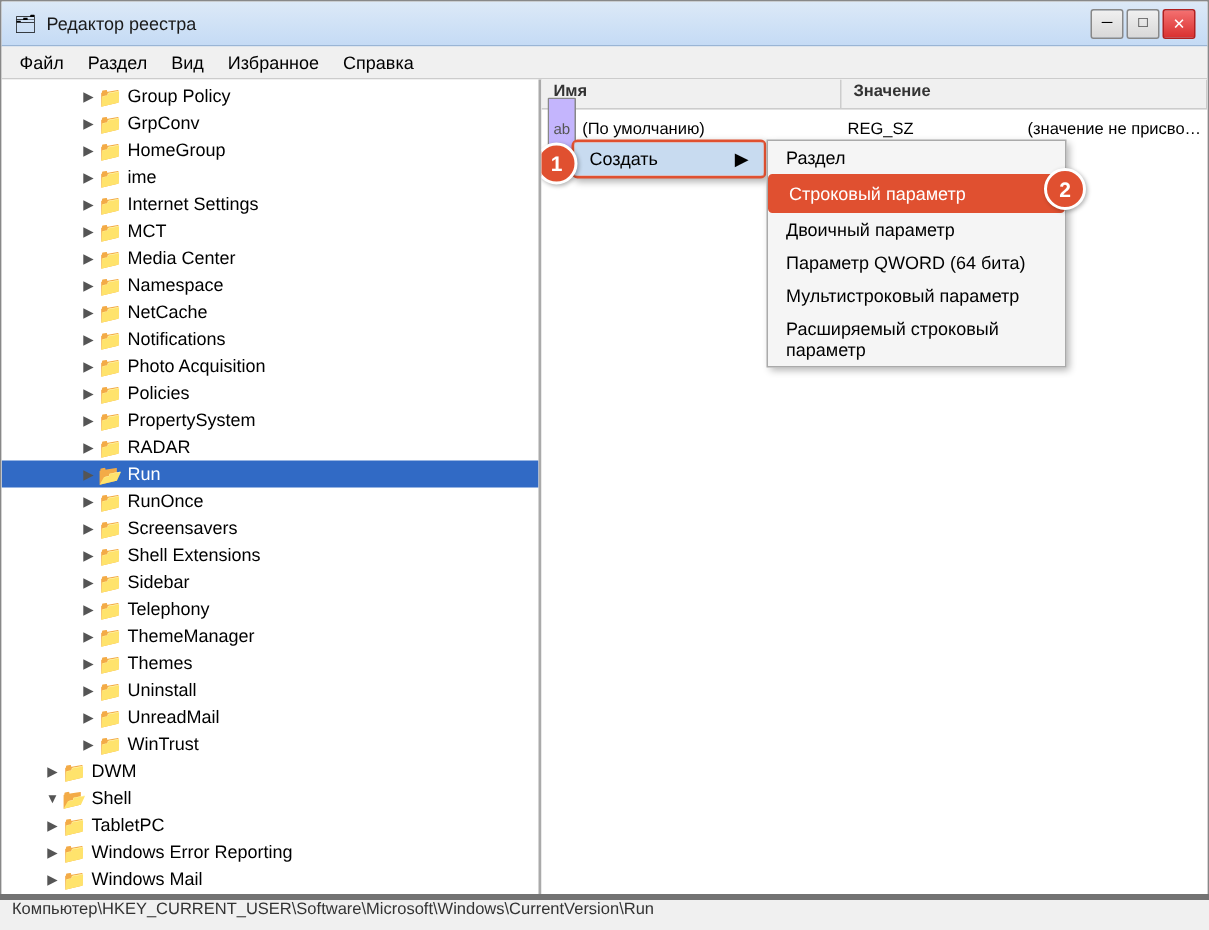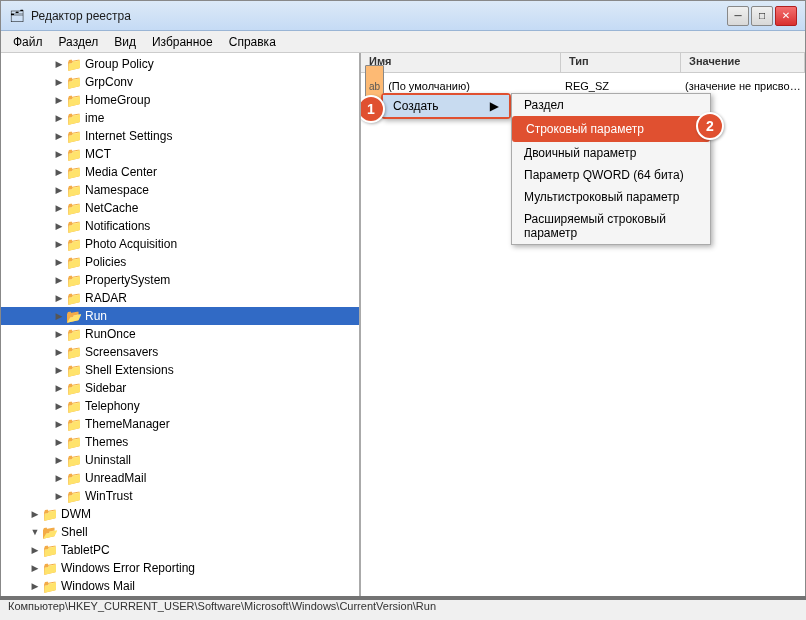--- a/index.html
+++ b/index.html
@@ -151,21 +151,21 @@
     .reg-cell {
       overflow: hidden;
       text-overflow: ellipsis;
       white-space: nowrap;
       font-size: 11px;
     }
     .reg-cell.name { width: 200px; display: flex; align-items: center; gap: 4px; }
     .reg-cell.type { width: 120px; }
     .reg-cell.value { flex: 1; }
     .ab-badge {
-      background: #fdba74;
+      background: #c4b5fd;
       border: 1px solid #888;
       padding: 15px 3px;
       font-size: 10px;
       color: #555;
       border-radius: 1px;
     }
 
     
     .context-overlay {
       position: absolute;
@@ -428,21 +428,20 @@
     <div class="tree-item indent-2">
       <span class="expand-arrow">▶</span>
       <span class="folder-icon folder-yellow">📁</span>
       <span>Windows Mail</span>
     </div>
   </div>
 
   <div class="right-pane">
     <div class="right-pane-header">
       <div class="col-header col-name">Имя</div>
-      <div class="col-header col-type">Тип</div>
       <div class="col-header col-value">Значение</div>
     </div>
     <div class="right-pane-content">
       <div class="reg-row">
         <div class="reg-cell name">
           <span class="ab-badge">ab</span>
           <span>(По умолчанию)</span>
         </div>
         <div class="reg-cell type">REG_SZ</div>
         <div class="reg-cell value">(значение не присвоено</div>

